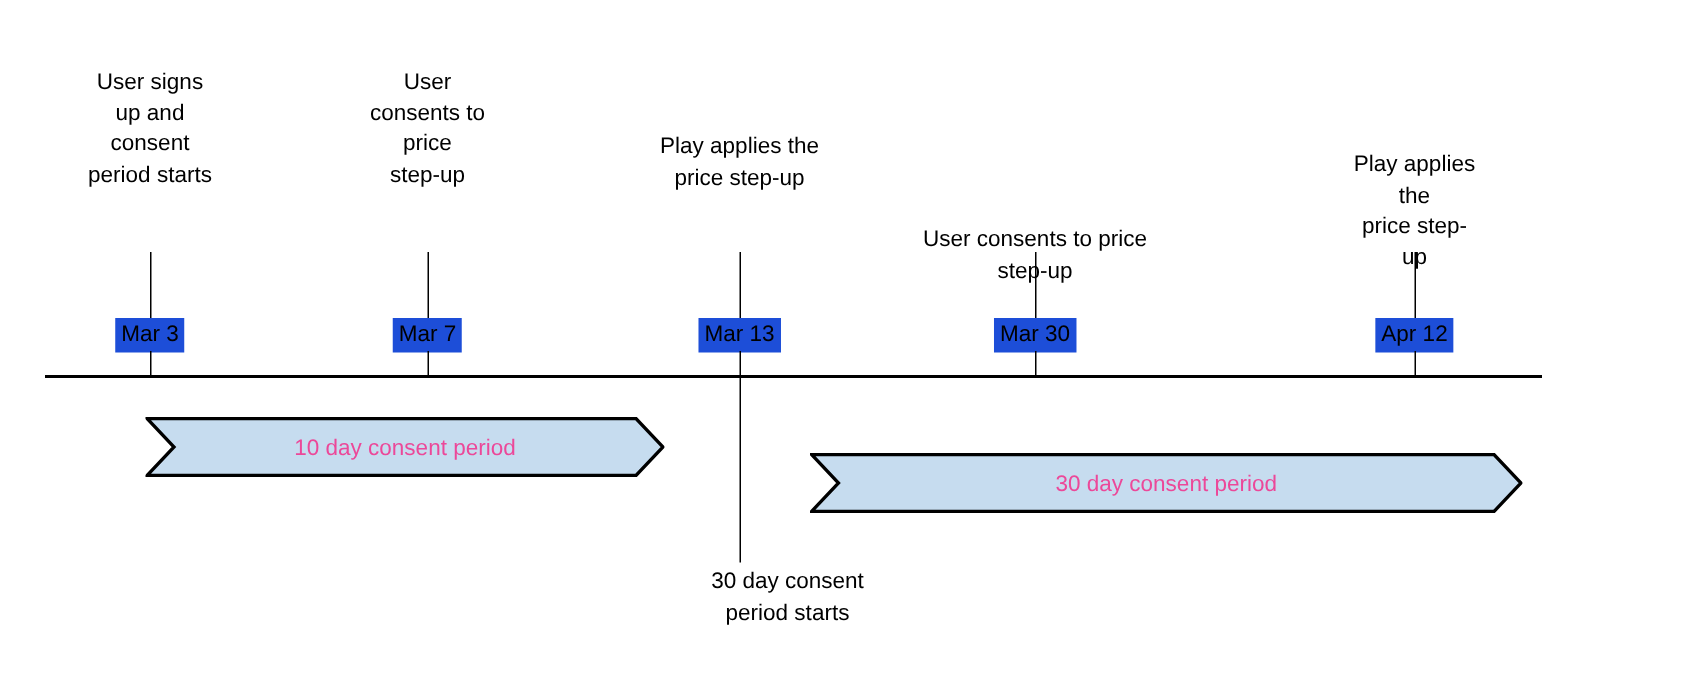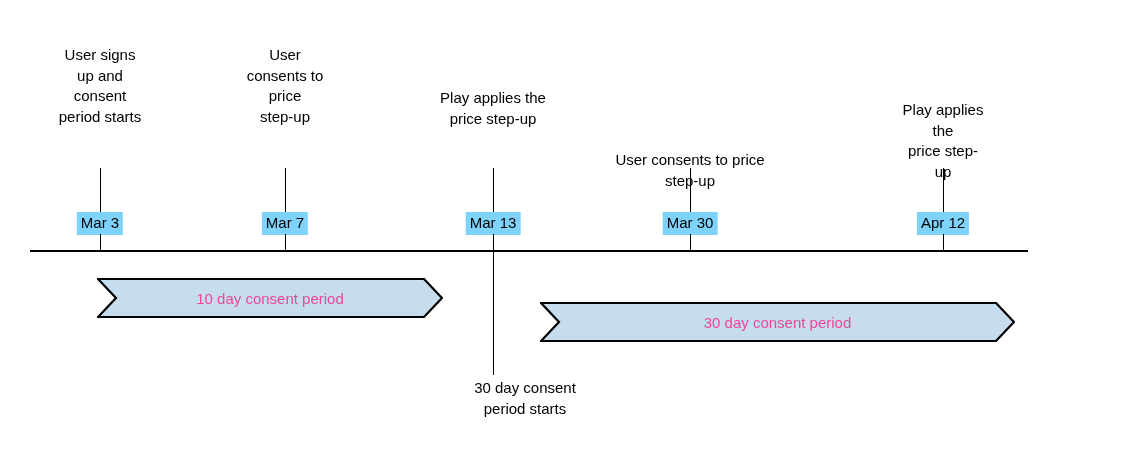--- a/index.html
+++ b/index.html
@@ -29,21 +29,21 @@
   }
   .tick-stem {
     position: absolute;
     width: 0;
     border-left: 1.6px solid #000000;
   }
   .date-badge {
     position: absolute;
     font-size: 15px;
     line-height: 20px;
-    background: #7dd3fc;
+    background: #1d4ed8;
     color: #000000;
     padding: 1px 4px 2px 4px;
     transform: translateX(-50%);
     white-space: nowrap;
   }
   .axis-line {
     position: absolute;
     height: 0;
     border-top: 2.2px solid #000000;
   }

